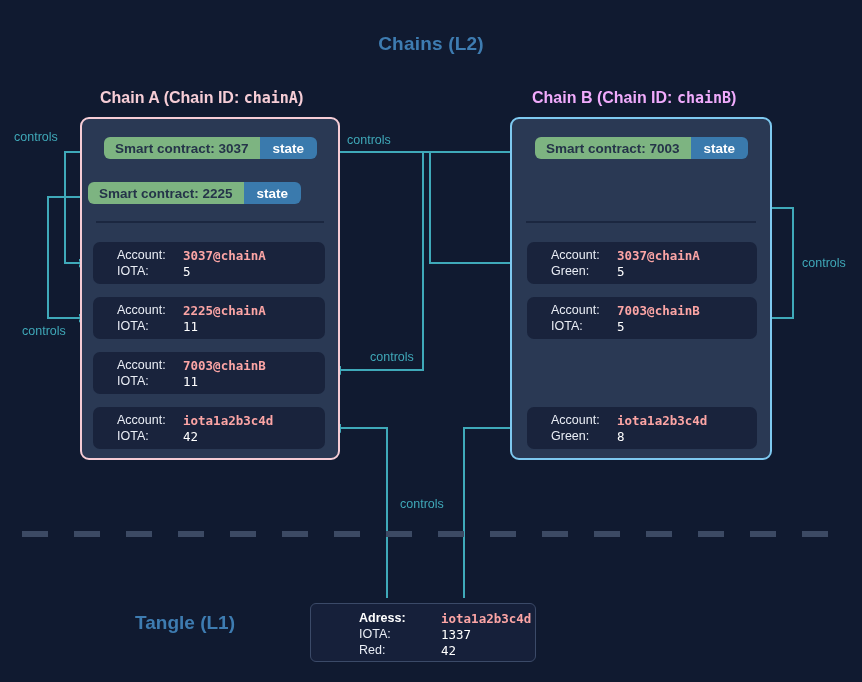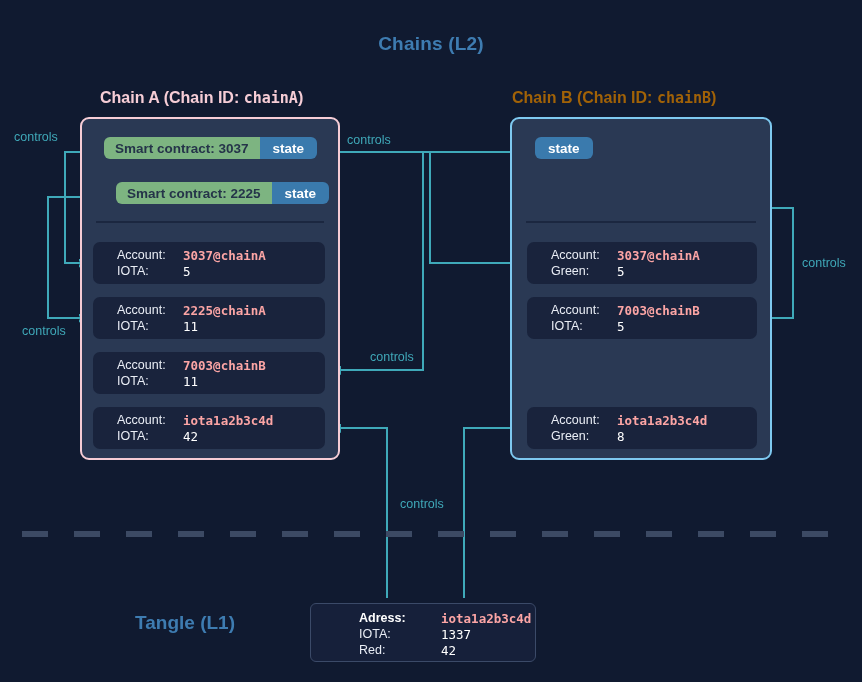--- a/index.html
+++ b/index.html
@@ -28,21 +28,21 @@
     left: 90px; top: 612px; width: 190px;
     text-align: center;
     font-size: 19px; font-weight: bold;
     color: #3e7cb1;
   }
   .chain-title {
     font-size: 16px; font-weight: bold;
     white-space: nowrap;
   }
   #chainA-title { left: 100px; top: 89px; color: #f6cdd6; }
-  #chainB-title { left: 512px; top: 89px; color: #a16207; text-align: center; }
+  #chainB-title { left: 532px; top: 89px; color: #f0abfc; text-align: center; }
   .chain-title .mono { font-family: "DejaVu Sans Mono", monospace; font-size: 15px; }
 
   
   .chain-panel {
     border-radius: 9px;
     background: #2a3954;
     box-sizing: border-box;
   }
   #chainA-panel {
     left: 80px; top: 117px; width: 260px; height: 343px;
@@ -173,21 +173,21 @@
 
   <div class="abs chain-panel" id="chainA-panel">
     <div class="panel-divider" style="top:102px"></div>
   </div>
 
   <div class="sc-row" style="left:104px; top:137px;">
     <div class="sc-name">Smart contract: 3037</div>
     <div class="sc-state">state</div>
   </div>
 
-  <div class="sc-row" style="left:116px; top:182px;">
+  <div class="sc-row" style="left:88px; top:182px;">
     <div class="sc-name">Smart contract: 2225</div>
     <div class="sc-state">state</div>
   </div>
 
   <div class="acct" style="left:93px; top:242px; width:232px;">
     <div class="acct-grid">
       <span class="acct-key">Account:</span>
       <span class="acct-val">3037@chainA</span>
       <span class="acct-key">IOTA:</span>
       <span class="acct-num">5</span>
@@ -219,20 +219,21 @@
       <span class="acct-key">IOTA:</span>
       <span class="acct-num">42</span>
     </div>
   </div>
 
   <div class="abs chain-panel" id="chainB-panel">
     <div class="panel-divider" style="top:102px"></div>
   </div>
 
   <div class="sc-row" style="left:535px; top:137px;">
+    <div class="sc-name">Smart contract: 7003</div>
     <div class="sc-state">state</div>
   </div>
 
   <div class="acct" style="left:527px; top:242px; width:230px;">
     <div class="acct-grid">
       <span class="acct-key">Account:</span>
       <span class="acct-val">3037@chainA</span>
       <span class="acct-key">Green:</span>
       <span class="acct-num">5</span>
     </div>

